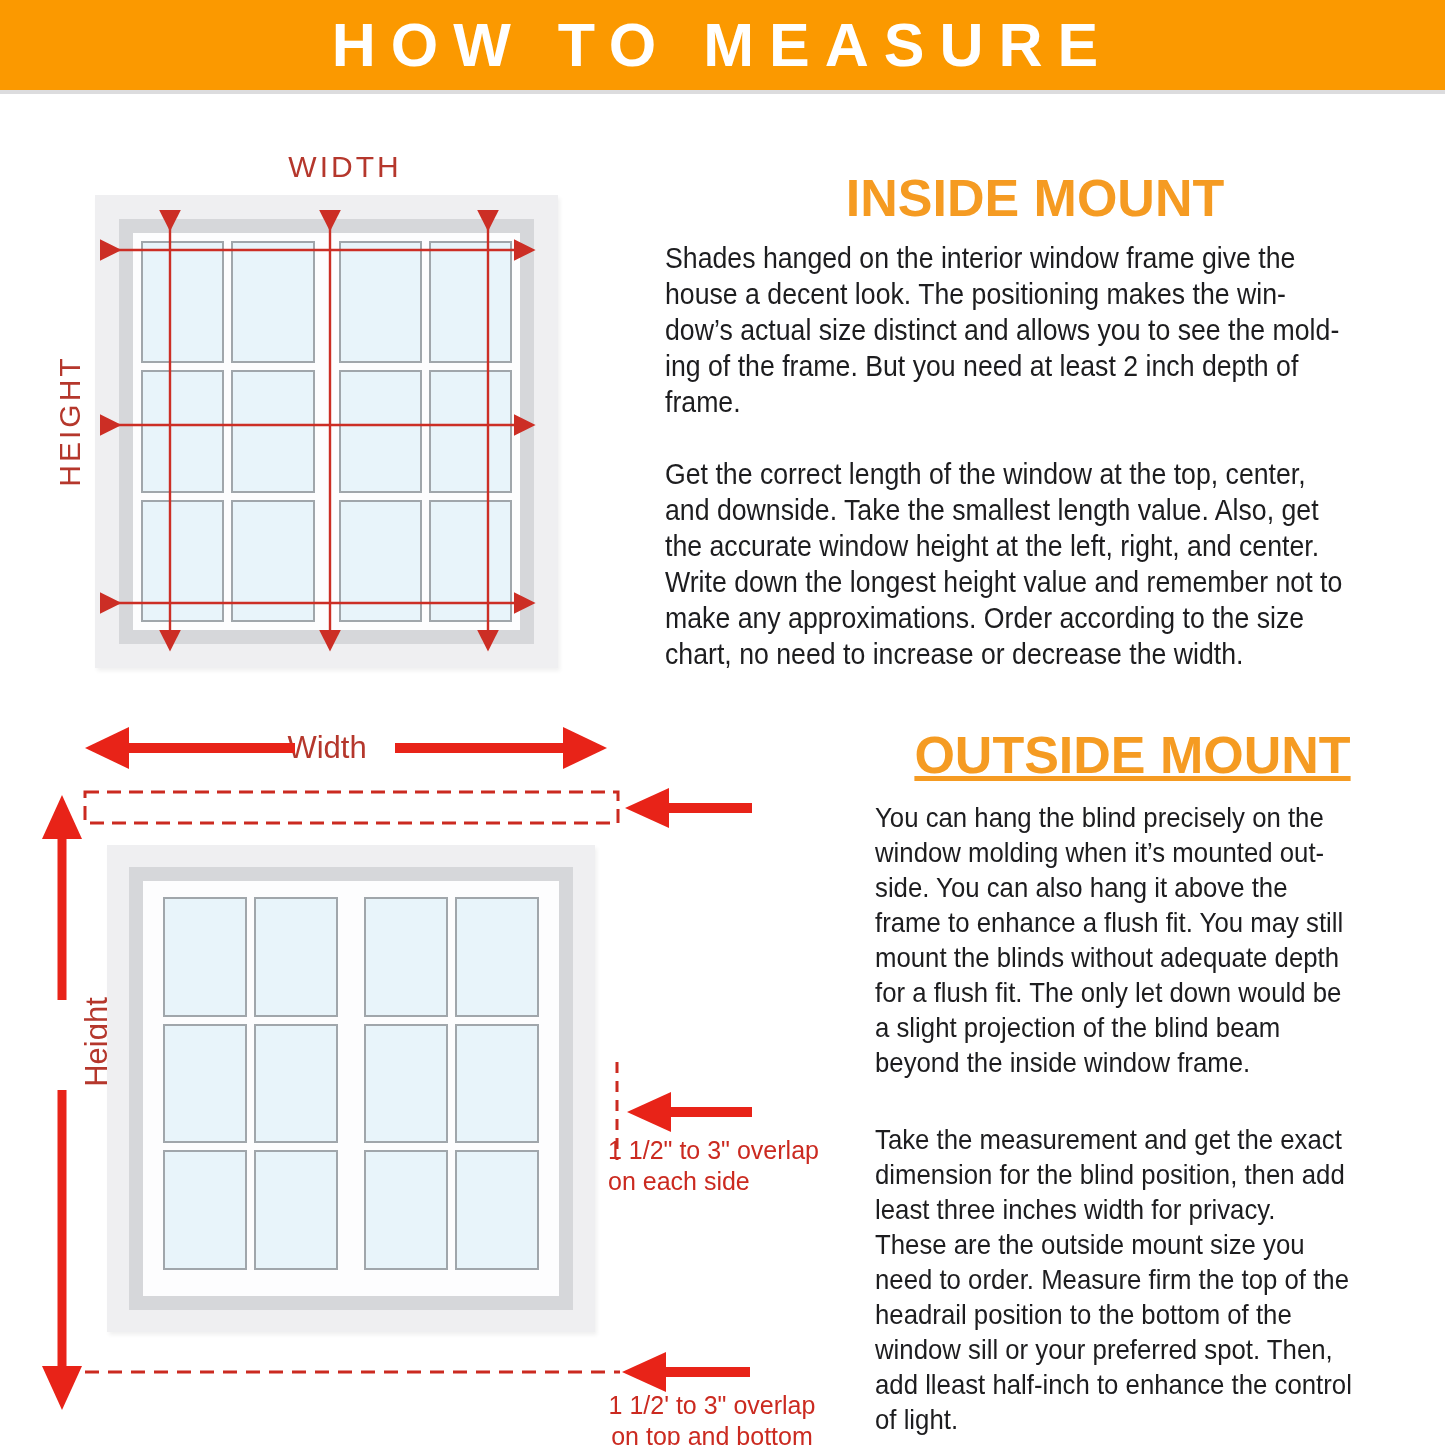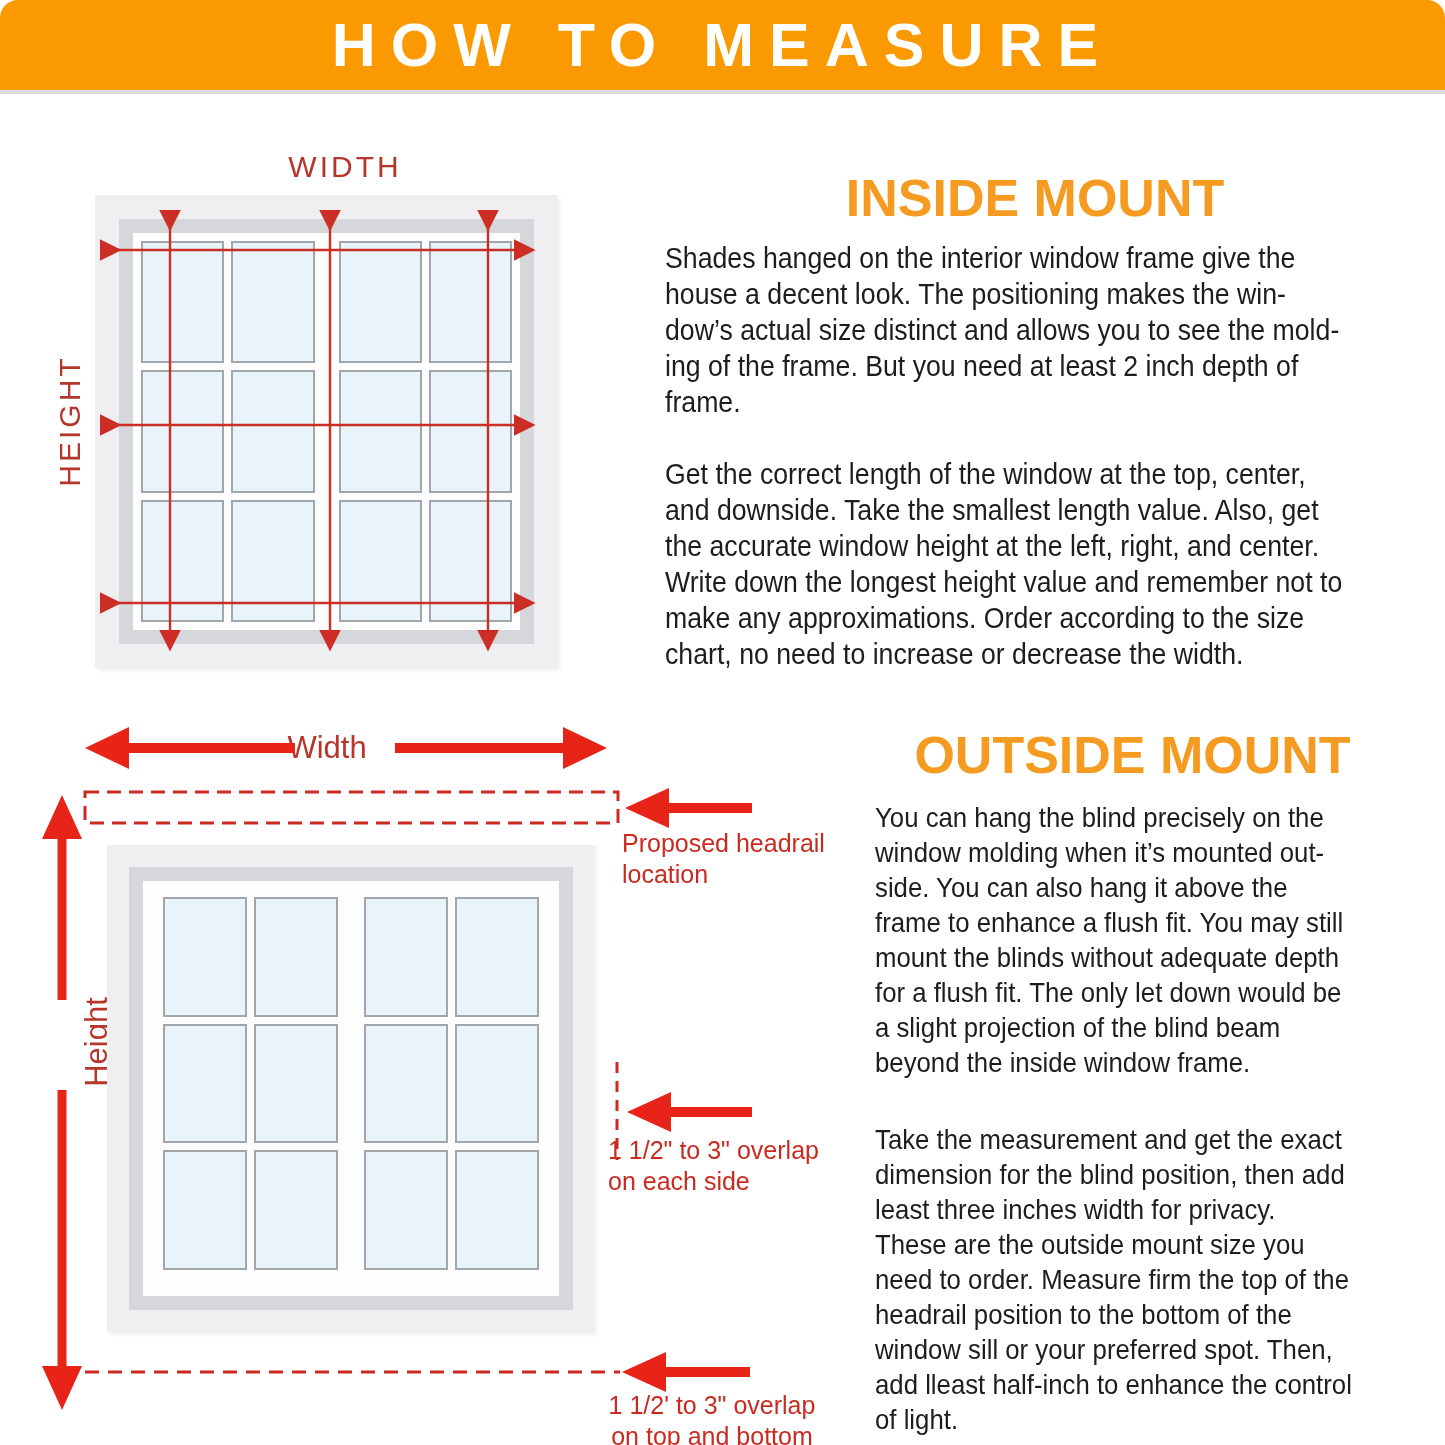--- a/index.html
+++ b/index.html
@@ -2,21 +2,20 @@
 <html><head>
 <meta charset="utf-8">
 <style>
   html,body{margin:0;padding:0;background:#ffffff;}
   .canvas{
     position:relative;
     width:1445px;height:1445px;
     background:#ffffff;
     font-family:"Liberation Sans", sans-serif;
     overflow:hidden;
-    border-radius:18px;
   }
   
   .banner{
     position:absolute;left:0;top:0;width:1445px;height:90px;
     background:#fb9900;
     border-bottom:4px solid #dcdcde;
     display:flex;align-items:center;justify-content:center;
   }
   .banner h1{
     margin:0;color:#ffffff;
@@ -175,28 +174,26 @@
     <g stroke="#cb2a20" fill="none" stroke-width="3">
 
       <rect x="55" y="92" width="533" height="31" stroke-dasharray="14 8"></rect>
 
       <line x1="587" y1="362" x2="587" y2="460" stroke-dasharray="11 8"></line>
 
       <line x1="55" y1="672" x2="590" y2="672" stroke-dasharray="14 9"></line>
     </g>
   </svg>
 
-  <div class="red-note" style="left:622px;top:828px;">Proposed headrail
-location</div>
   <div class="red-note" style="left:608px;top:1135px;">1 1/2" to 3" overlap
 on each side</div>
   <div class="red-note" style="left:592px;top:1390px;width:240px;text-align:center;">1 1/2' to 3" overlap
 on top and bottom</div>
 
-  <div class="mount-heading" style="left:855px;top:712px;width:555px;">OUTSIDE MOUNT</div>
+  <div class="mount-heading" style="left:855px;top:712px;width:555px;text-decoration:underline;">OUTSIDE MOUNT</div>
   <div class="para outside" style="left:875px;top:800px;">You can hang the blind precisely on the
 window molding when it’s mounted out-
 side. You can also hang it above the
 frame to enhance a flush fit. You may still
 mount the blinds without adequate depth
 for a flush fit. The only let down would be
 a slight projection of the blind beam
 beyond the inside window frame.</div>
   <div class="para outside" style="left:875px;top:1122px;">Take the measurement and get the exact
 dimension for the blind position, then add

